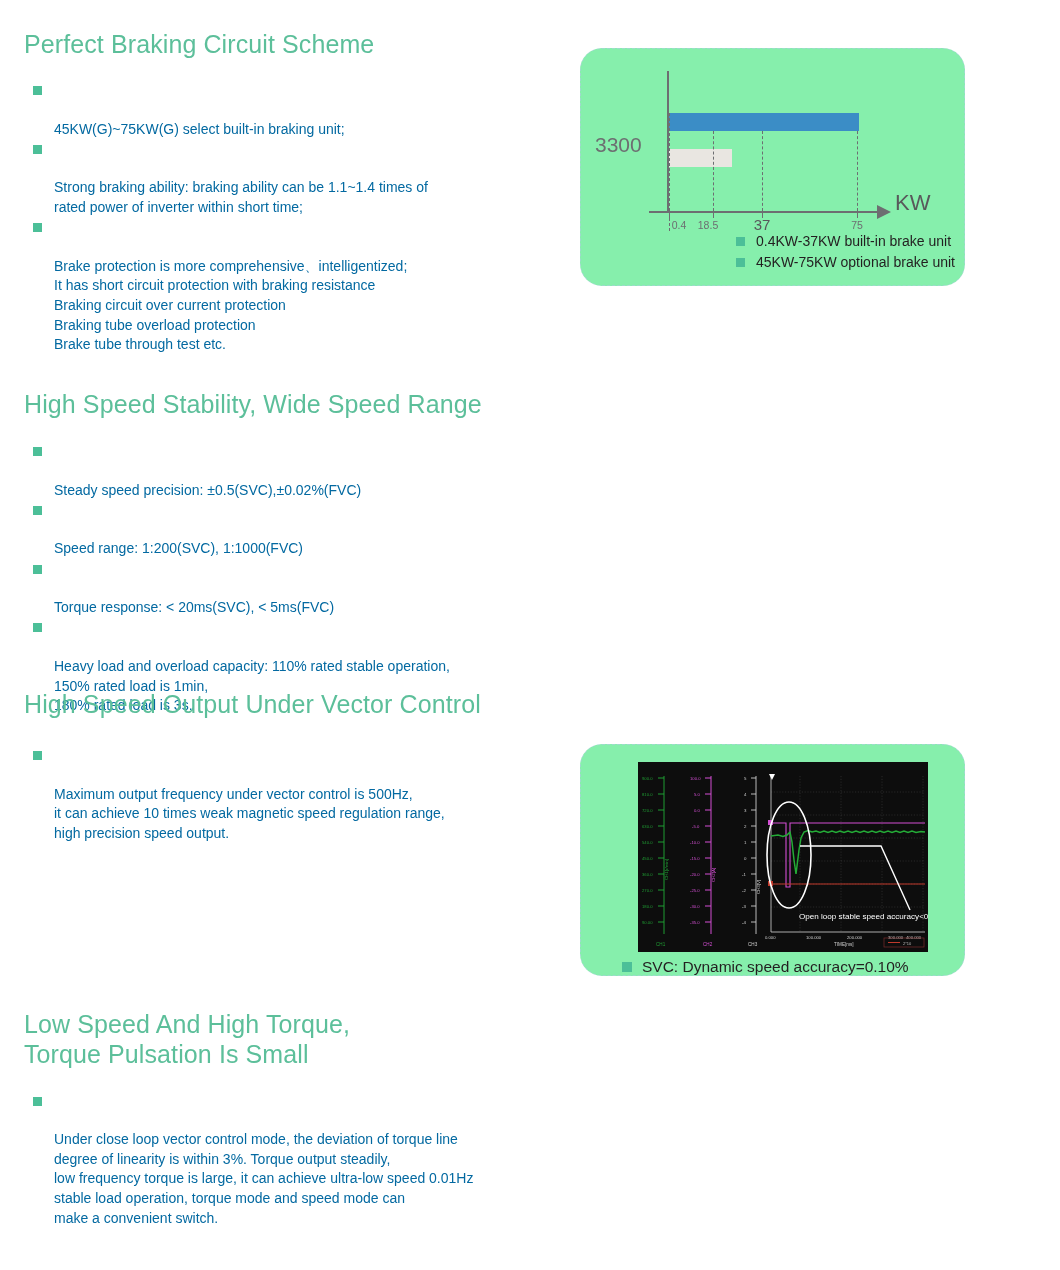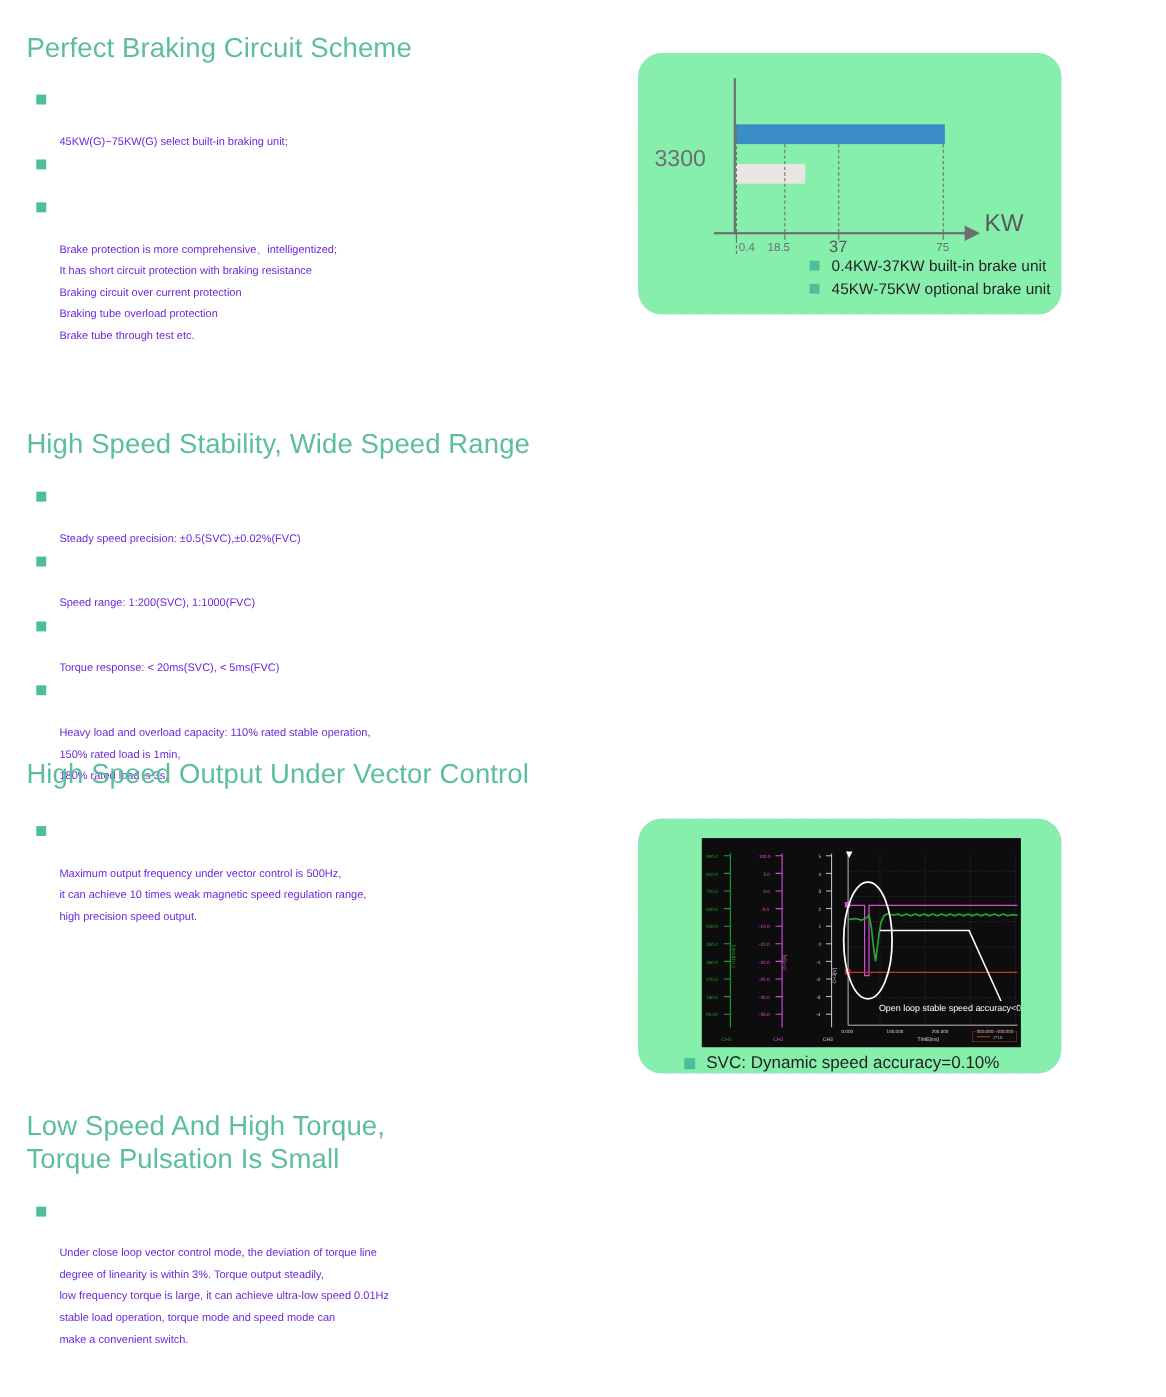--- a/index.html
+++ b/index.html
@@ -30,23 +30,23 @@
     font-weight: 400;
     letter-spacing: .1px;
     line-height: 1.18;
     white-space: pre-line;
   }
 
   ul.bullets { list-style: none; margin: 0; padding: 0; }
   ul.bullets li {
     position: relative;
     padding-left: 30px;
-    font-size: 10px;
+    font-size: 14px;
     line-height: 19.6px;
-    color: #6d28d9;
+    color: #0369a1;
     white-space: pre-line;
     margin-bottom: 0;
   }
   ul.bullets li .sq {
     position: absolute; left: 9px; top: 5.5px;
     width: 9px; height: 9px; background: #4cbf98;
   }
 
   
   .card {
@@ -120,20 +120,22 @@
   <div class="section sec1">
     <div class="left-col">
       <h2 class="heading" style="margin-top:30px;">Perfect Braking Circuit Scheme</h2>
       <ul class="bullets" style="margin-top:21px;">
         <li>
           <span class="sq"></span>
           <span>45KW(G)~75KW(G) select built-in braking unit;</span>
         </li>
         <li>
           <span class="sq"></span>
+          <span>Strong braking ability: braking ability can be 1.1~1.4 times of
+rated power of inverter within short time;</span>
         </li>
         <li>
           <span class="sq"></span>
           <span>Brake protection is more comprehensive、intelligentized;
 It has short circuit protection with braking resistance
 Braking circuit over current protection
 Braking tube overload protection
 Brake tube through test etc.</span>
         </li>
       </ul>

